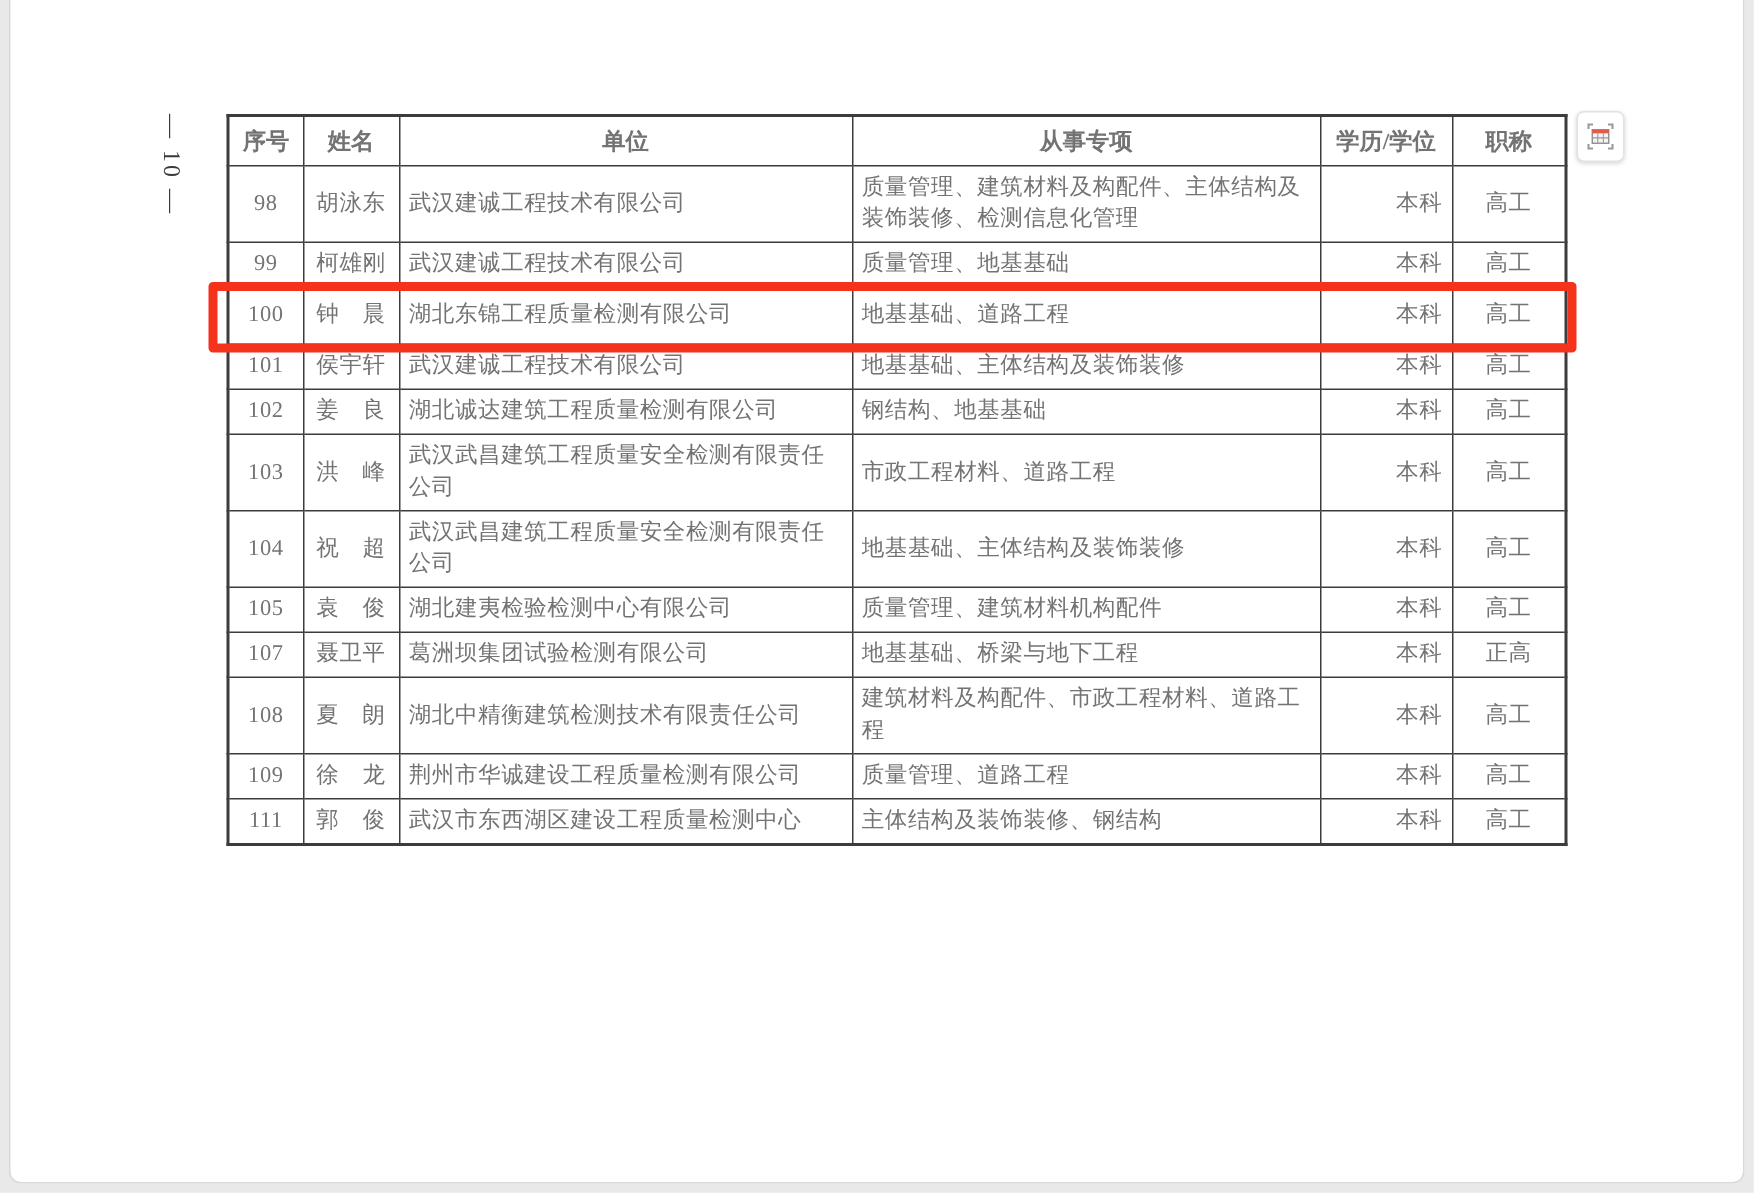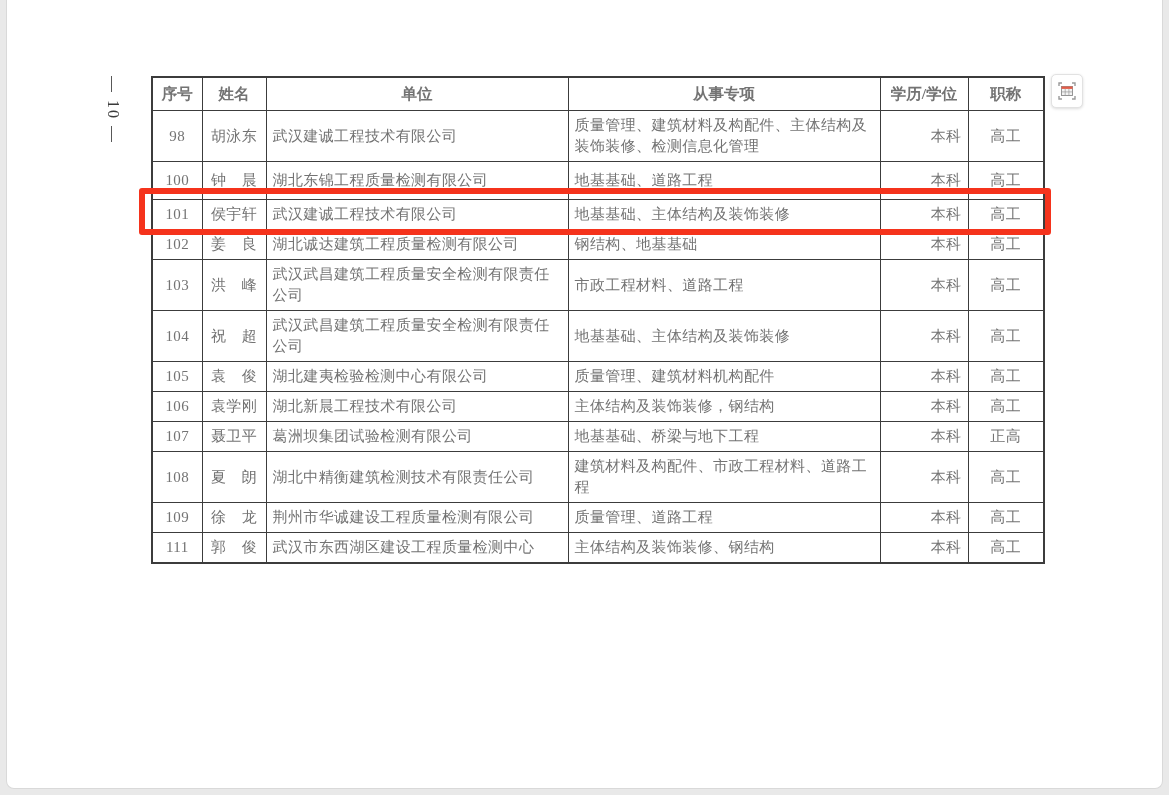--- a/index.html
+++ b/index.html
@@ -66,20 +66,28 @@
 
           <tr>
             <td class="c-no">98</td>
             <td class="c-name">胡泳东</td>
             <td class="c-unit">武汉建诚工程技术有限公司</td>
             <td class="c-spec">质量管理、建筑材料及构配件、主体结构及装饰装修、检测信息化管理</td>
             <td class="c-deg">本科</td>
             <td class="c-title">高工</td>
           </tr>
 
+          <tr>
+            <td class="c-no">99</td>
+            <td class="c-name">柯雄刚</td>
+            <td class="c-unit">武汉建诚工程技术有限公司</td>
+            <td class="c-spec">质量管理、地基基础</td>
+            <td class="c-deg">本科</td>
+            <td class="c-title">高工</td>
+          </tr>
 
           <tr class="highlight">
             <td class="c-no">100</td>
             <td class="c-name">钟　晨</td>
             <td class="c-unit">湖北东锦工程质量检测有限公司</td>
             <td class="c-spec">地基基础、道路工程</td>
             <td class="c-deg">本科</td>
             <td class="c-title">高工</td>
           </tr>
 
@@ -121,28 +129,20 @@
 
           <tr>
             <td class="c-no">105</td>
             <td class="c-name">袁　俊</td>
             <td class="c-unit">湖北建夷检验检测中心有限公司</td>
             <td class="c-spec">质量管理、建筑材料机构配件</td>
             <td class="c-deg">本科</td>
             <td class="c-title">高工</td>
           </tr>
 
-          <tr>
-            <td class="c-no">106</td>
-            <td class="c-name">袁学刚</td>
-            <td class="c-unit">湖北新晨工程技术有限公司</td>
-            <td class="c-spec">主体结构及装饰装修，钢结构</td>
-            <td class="c-deg">本科</td>
-            <td class="c-title">高工</td>
-          </tr>
 
           <tr>
             <td class="c-no">107</td>
             <td class="c-name">聂卫平</td>
             <td class="c-unit">葛洲坝集团试验检测有限公司</td>
             <td class="c-spec">地基基础、桥梁与地下工程</td>
             <td class="c-deg">本科</td>
             <td class="c-title">正高</td>
           </tr>
 

